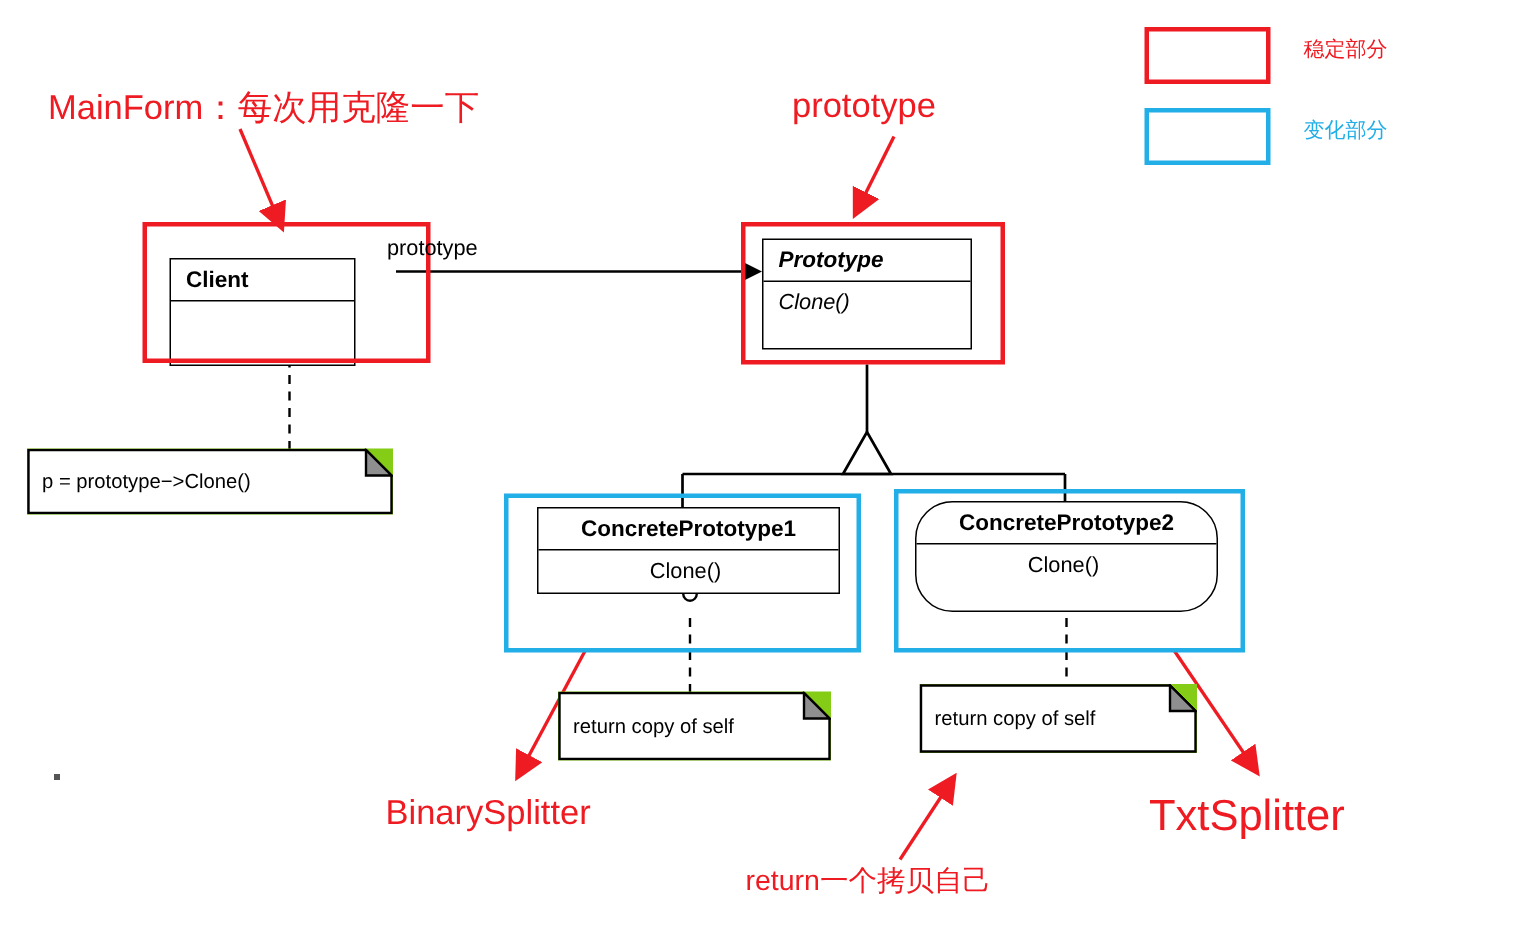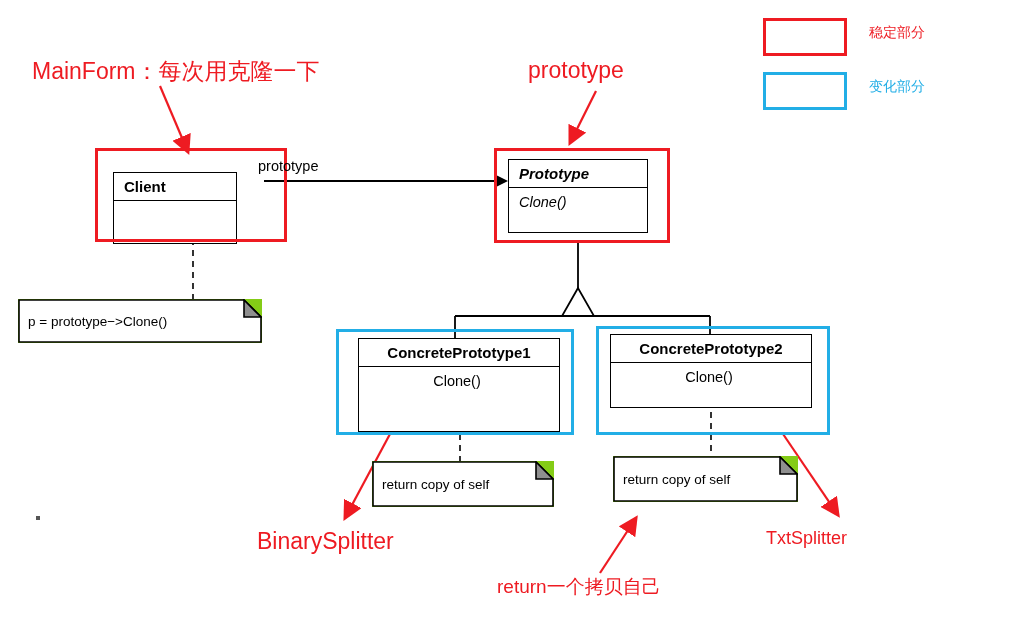--- a/index.html
+++ b/index.html
@@ -145,27 +145,27 @@
   <div class="abs hl-red" style="left:95px; top:148px; width:192px; height:94px;"></div>
 
   <div class="abs" style="left:258px; top:158px; font-size:14.5px; color:#000;">prototype</div>
 
   <div class="uml-box abs" style="left:508px; top:159px; width:140px; height:74px;">
     <div class="uml-title left italic">Prototype</div>
     <div class="uml-row italic">Clone()</div>
   </div>
   <div class="abs hl-red" style="left:494px; top:148px; width:176px; height:95px;"></div>
 
-  <div class="uml-box abs" style="left:358px; top:338px; width:202px; height:94px;">
+  <div class="uml-box abs" style="left:358px; top:338px; width:202px; height:58px;">
     <div class="uml-title">ConcretePrototype1</div>
     <div class="uml-row center">Clone()</div>
   </div>
   <div class="abs hl-blue" style="left:336px; top:329px; width:238px; height:106px;"></div>
 
-  <div class="uml-box abs" style="left:610px; top:334px; width:202px; height:74px;">
+  <div class="uml-box abs" style="left:610px; top:334px; width:202px; height:74px;border-radius:25px;">
     <div class="uml-title">ConcretePrototype2</div>
     <div class="uml-row center">Clone()</div>
   </div>
   <div class="abs hl-blue" style="left:596px; top:326px; width:234px; height:109px;"></div>
 
   <div class="note" style="left:18px; top:299px; width:244px; height:44px;">
     <svg width="244" height="44" style="position:absolute;left:0;top:0;">
       <path d="M1,1 L226,1 L243,18 L243,43 L1,43 z" fill="#ffffff" stroke="#000" stroke-width="1.6"></path>
       <path d="M226,1 L226,18 L243,18 z" fill="#8f8f8f" stroke="#000" stroke-width="1.6"></path>
     </svg>
@@ -187,21 +187,21 @@
     </svg>
     <span class="note-text">return copy of self</span>
   </div>
 
   <div class="anno red" style="left:32px; top:56px; font-size:23px;">MainForm：每次用克隆一下</div>
 
   <div class="anno red" style="left:528px; top:57px; font-size:23px;">prototype</div>
 
   <div class="anno red" style="left:257px; top:528px; font-size:23px;">BinarySplitter</div>
 
-  <div class="anno red" style="left:766px; top:528px; font-size:18px;">TxtSplitter</div>
+  <div class="anno red" style="left:766px; top:528px; font-size:29px;">TxtSplitter</div>
 
   <div class="anno red" style="left:497px; top:574px; font-size:19px;">return一个拷贝自己</div>
 
   <div class="abs" style="left:36px; top:516px; width:4px; height:4px; background:#555;"></div>
 
   <div class="abs hl-red" style="left:763px; top:18px; width:84px; height:38px;"></div>
   <div class="legend-label" style="left:869px; top:24px; color:#ee1b22;">稳定部分</div>
 
   <div class="abs hl-blue" style="left:763px; top:72px; width:84px; height:38px;"></div>
   <div class="legend-label" style="left:869px; top:78px; color:#22aee6;">变化部分</div>

